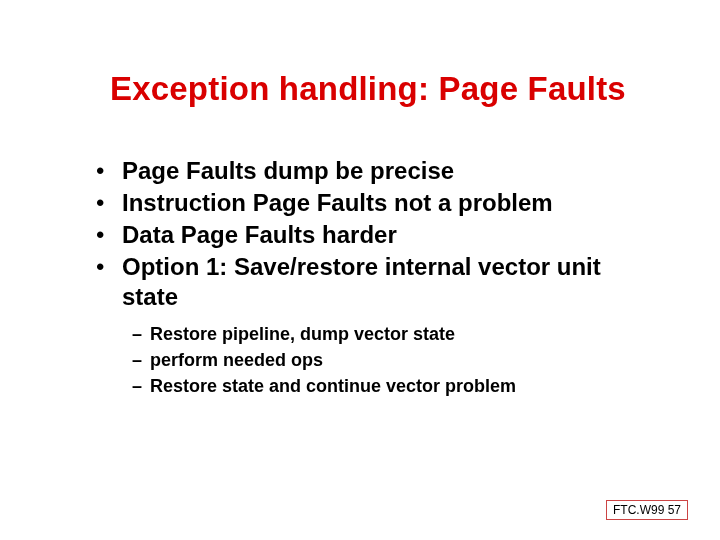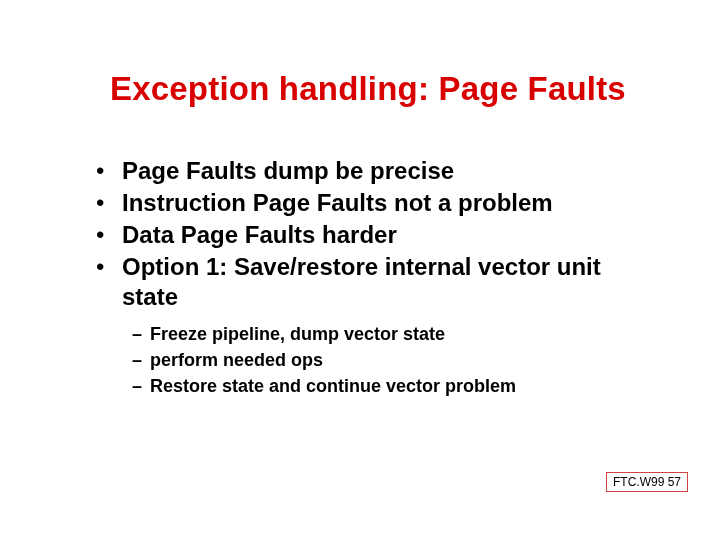--- a/index.html
+++ b/index.html
@@ -59,21 +59,21 @@
     color: #000;
   }
   .sub-text {
     font-size: 18px;
     line-height: 24px;
     font-weight: bold;
     color: #000;
   }
   .footer {
     position: absolute;
-    bottom: 48px;
+    bottom: 20px;
     right: 32px;
     border: 1px solid #c44;
     padding: 2px 6px;
     font-size: 12px;
     color: #000;
     background: #fff;
   }
 </style>
 </head>
 <body>
@@ -96,21 +96,21 @@
     </div>
     <div class="bullet-row">
       <div class="bullet-dot">•</div>
       <div class="bullet-text">Option 1: Save/restore internal vector unit state</div>
     </div>
   </div>
 
   <div class="subbullets">
     <div class="sub-row">
       <div class="sub-dash">–</div>
-      <div class="sub-text">Freeze pipeline, dump vector state</div>
+      <div class="sub-text">Restore pipeline, dump vector state</div>
     </div>
     <div class="sub-row">
       <div class="sub-dash">–</div>
       <div class="sub-text">perform needed ops</div>
     </div>
     <div class="sub-row">
       <div class="sub-dash">–</div>
       <div class="sub-text">Restore state and continue vector problem</div>
     </div>
   </div>

